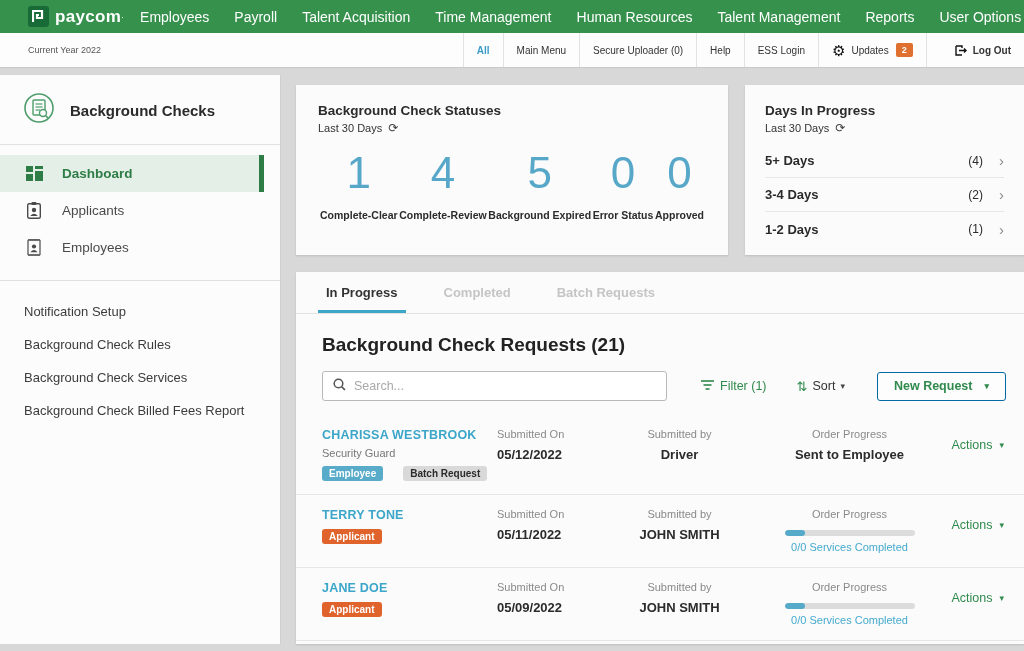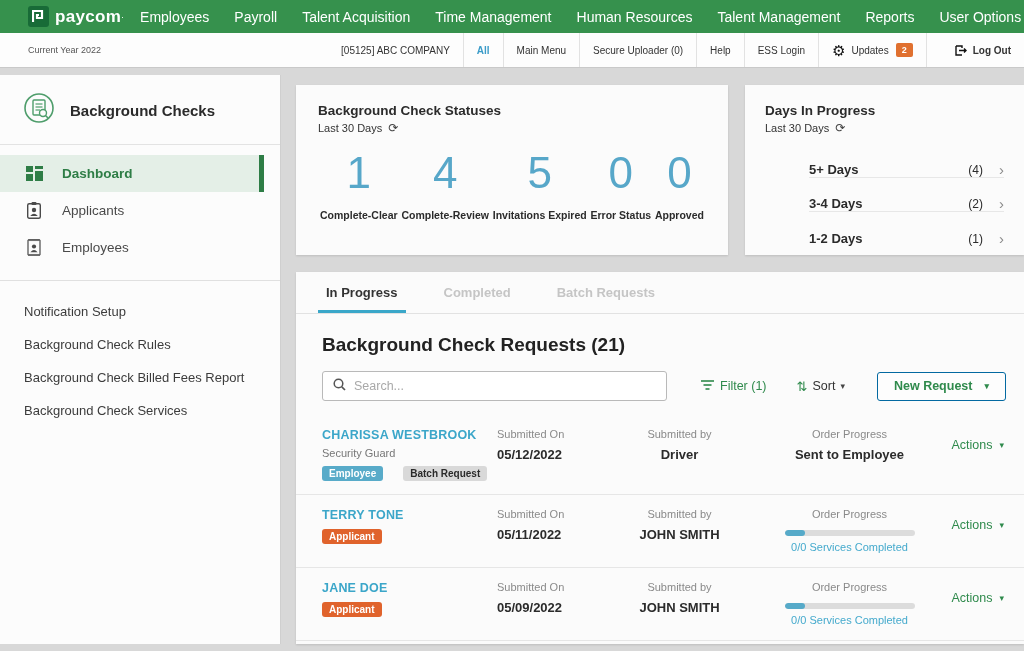--- a/index.html
+++ b/index.html
@@ -56,22 +56,22 @@
   .refresh { color:#444; font-size:12px; cursor:pointer; line-height:1; }
 
   .statuses-card { left:296px; top:85px; width:432px; height:170px; padding:18px 22px; }
   .stats-row { display:flex; justify-content:space-between; margin-top:14px; padding:0 2px; }
   .stat { text-align:center; }
   .stat-value { font-size:44px; font-weight:300; color:#57a7c9; line-height:1.15; }
   .stat-label { font-size:10.5px; font-weight:bold; color:#2b2b2b; margin-top:10px; white-space:nowrap; }
 
   .days-card { left:745px; top:85px; right:0; height:170px; padding:18px 20px; }
   .days-rows { margin-top:10px; }
-  .days-row { display:flex; align-items:flex-end; height:34px; border-bottom:1px solid #e7e7e7;
-    cursor:pointer;margin-left:44px; }
+  .days-row { display:flex; align-items:center; height:34px; border-bottom:1px solid #e7e7e7;
+    cursor:pointer; }
   .days-row:last-child { border-bottom:none; }
   .days-label { font-size:13px; font-weight:bold; color:#2b2b2b; flex:1; }
   .days-count { font-size:12px; color:#2b2b2b; margin-right:16px; }
   .days-chev { color:#8a8a8a; font-size:15px; line-height:1; }
 
   
   .requests-card { left:296px; top:272px; right:0; bottom:7px; overflow:hidden; }
   .tabs { display:flex; gap:38px; padding-left:26px; border-bottom:1px solid #e2e2e2; height:42px; }
   .tab { font-size:13px; font-weight:bold; color:#c5c5c5; display:flex; align-items:center;
     cursor:pointer; position:relative; padding:0 4px; }
@@ -144,21 +144,20 @@
     <span class="topnav-item">Human Resources</span>
     <span class="topnav-item">Talent Management</span>
     <span class="topnav-item">Reports</span>
     <span class="topnav-item">User Options</span>
   </nav>
 </header>
 
 <div class="toolbar">
   <span class="toolbar-year">Current Year 2022</span>
   <div class="toolbar-right">
-    <span class="toolbar-cell first">[05125] ABC COMPANY</span>
     <span class="toolbar-cell toolbar-all">All</span>
     <span class="toolbar-cell">Main Menu</span>
     <span class="toolbar-cell">Secure Uploader (0)</span>
     <span class="toolbar-cell">Help</span>
     <span class="toolbar-cell">ESS Login</span>
     <span class="toolbar-cell">
       <span class="gear">⚙</span>
       <span>Updates</span>
       <span class="updates-badge">2</span>
     </span>
@@ -220,43 +219,43 @@
           <path d="M3.4 13.2 q3.6 -4.2 7.2 0 z" fill="#4a4a4a"></path>
         </svg>
       </span>
       <span>Employees</span>
     </div>
   </div>
 
   <div class="sb-links">
     <div class="sb-link">Notification Setup</div>
     <div class="sb-link">Background Check Rules</div>
+    <div class="sb-link">Background Check Services</div>
     <div class="sb-link">Background Check Billed Fees Report</div>
-    <div class="sb-link">Background Check Services</div>
   </div>
 </aside>
 
 <section class="card statuses-card">
   <div class="card-title">Background Check Statuses</div>
   <div class="card-sub">
     <span>Last 30 Days</span>
     <span class="refresh">⟳</span>
   </div>
   <div class="stats-row">
     <div class="stat">
       <div class="stat-value">1</div>
       <div class="stat-label">Complete-Clear</div>
     </div>
     <div class="stat">
       <div class="stat-value">4</div>
       <div class="stat-label">Complete-Review</div>
     </div>
     <div class="stat">
       <div class="stat-value">5</div>
-      <div class="stat-label">Invitations Expired</div>
+      <div class="stat-label">Background Expired</div>
     </div>
     <div class="stat">
       <div class="stat-value">0</div>
       <div class="stat-label">Error Status</div>
     </div>
     <div class="stat">
       <div class="stat-value">0</div>
       <div class="stat-label">Approved</div>
     </div>
   </div>

